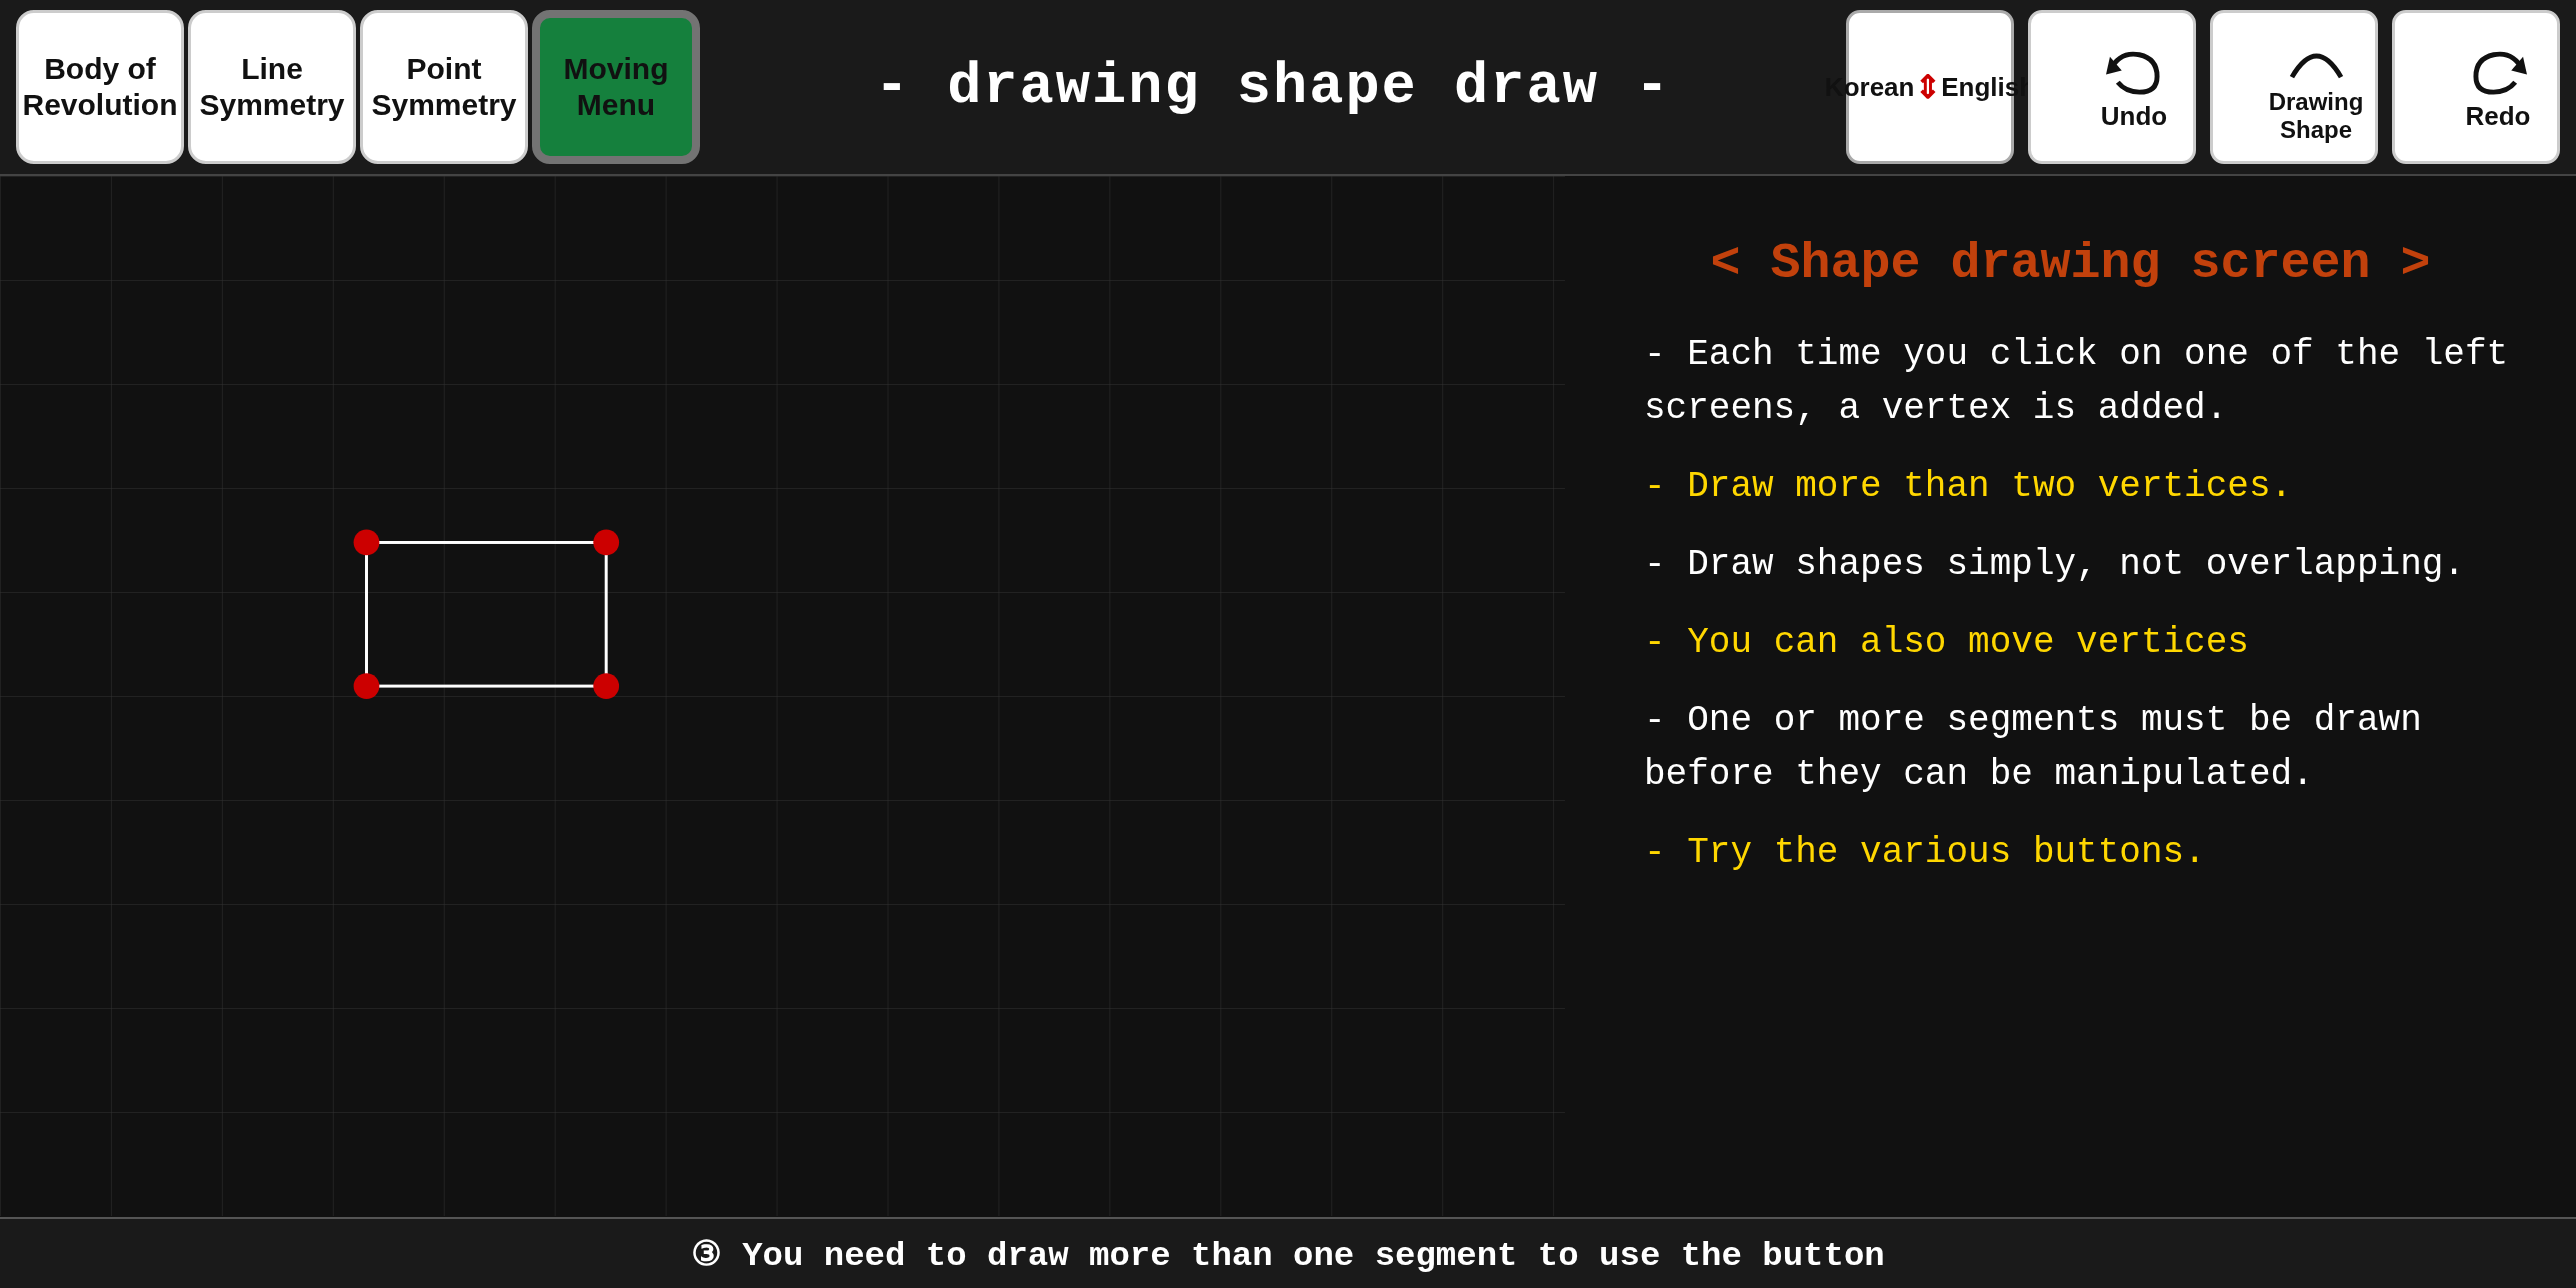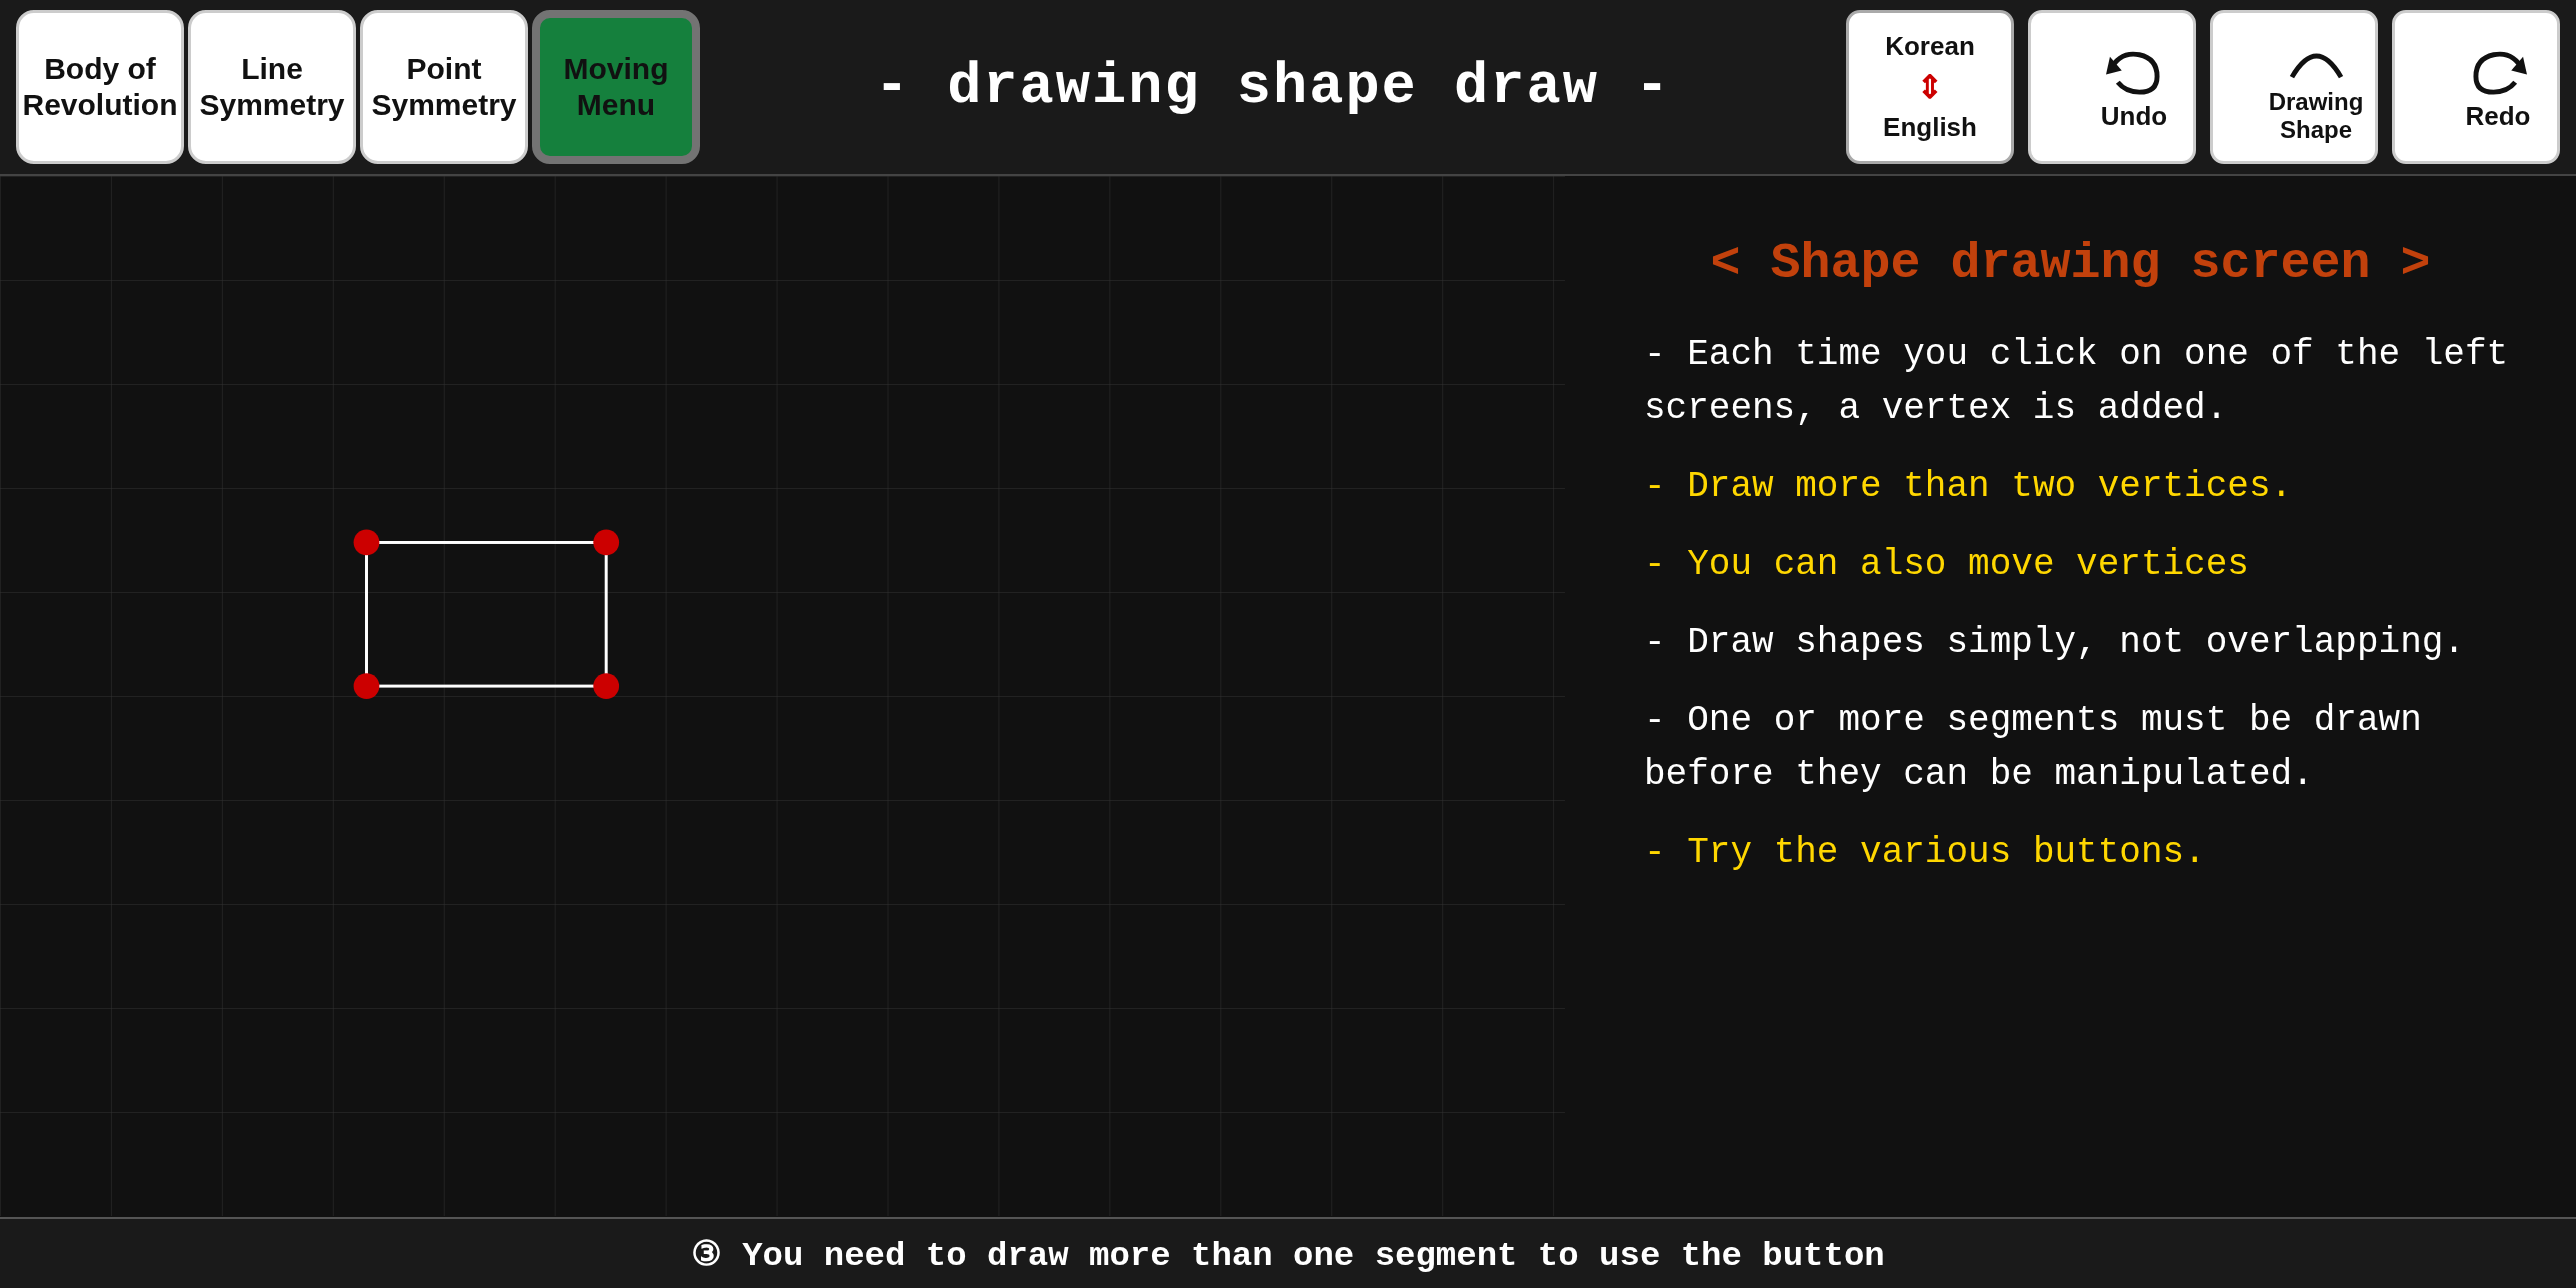--- a/index.html
+++ b/index.html
@@ -62,21 +62,21 @@
       gap: 14px;
     }
 
     .lang-btn {
       background: #fff;
       border: 3px solid #aaa;
       border-radius: 14px;
       width: 168px;
       height: 154px;
       display: flex;
-      flex-direction: column;
+      flex-direction: row;
       align-items: center;
       justify-content: center;
       font-size: 26px;
       font-weight: bold;
       color: #111;
       cursor: pointer;
       line-height: 1.4;
       text-align: center;
     }
 
@@ -263,25 +263,25 @@
 
   <div id="info-panel">
     <div class="info-title">&lt; Shape drawing screen &gt;</div>
 
     <div class="info-item">
       <span>Each time you click on one of the left screens, a vertex is added.</span>
     </div>
     <div class="info-item yellow">
       <span>Draw more than two vertices.</span>
     </div>
+    <div class="info-item">
+      <span>Draw shapes simply, not overlapping.</span>
+    </div>
     <div class="info-item yellow">
       <span>You can also move vertices</span>
-    </div>
-    <div class="info-item">
-      <span>Draw shapes simply, not overlapping.</span>
     </div>
     <div class="info-item">
       <span>One or more segments must be drawn before they can be manipulated.</span>
     </div>
     <div class="info-item yellow">
       <span>Try the various buttons.</span>
     </div>
   </div>
 
 </div>

